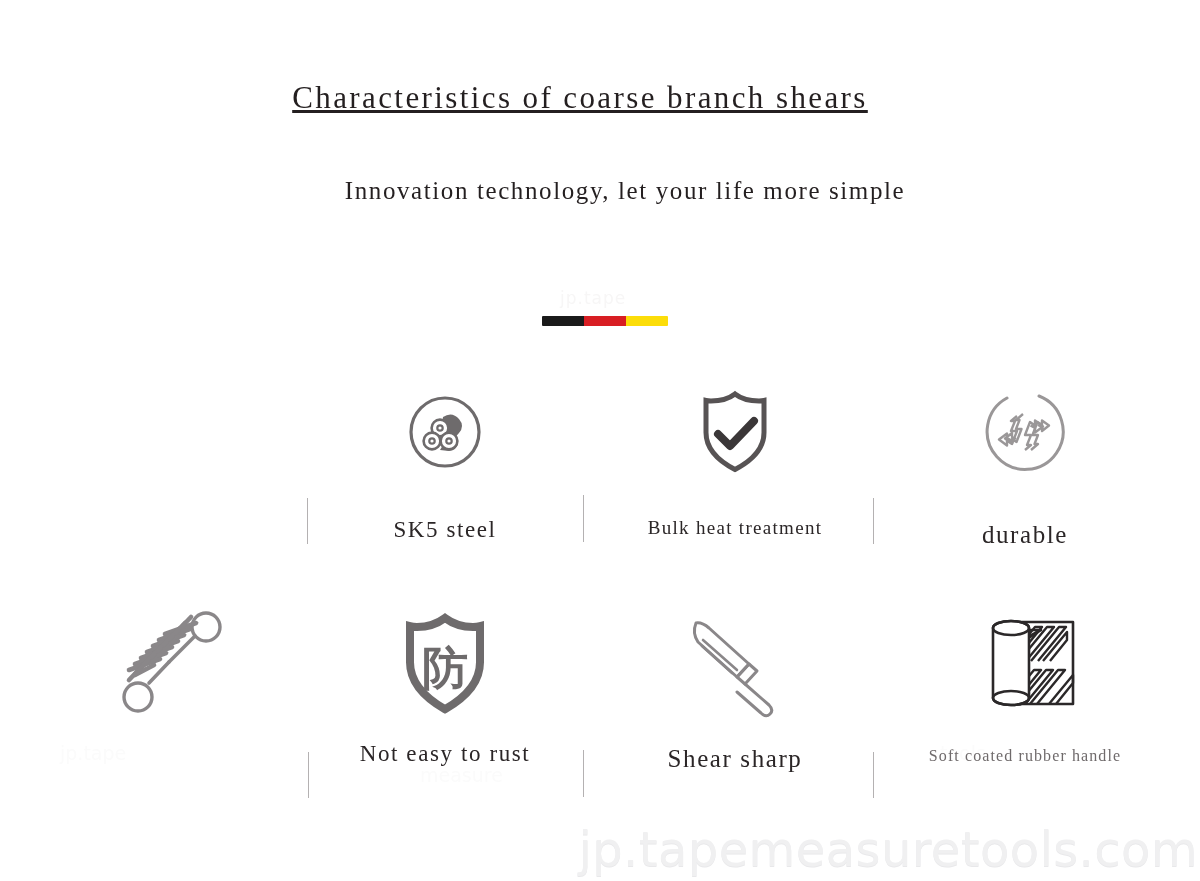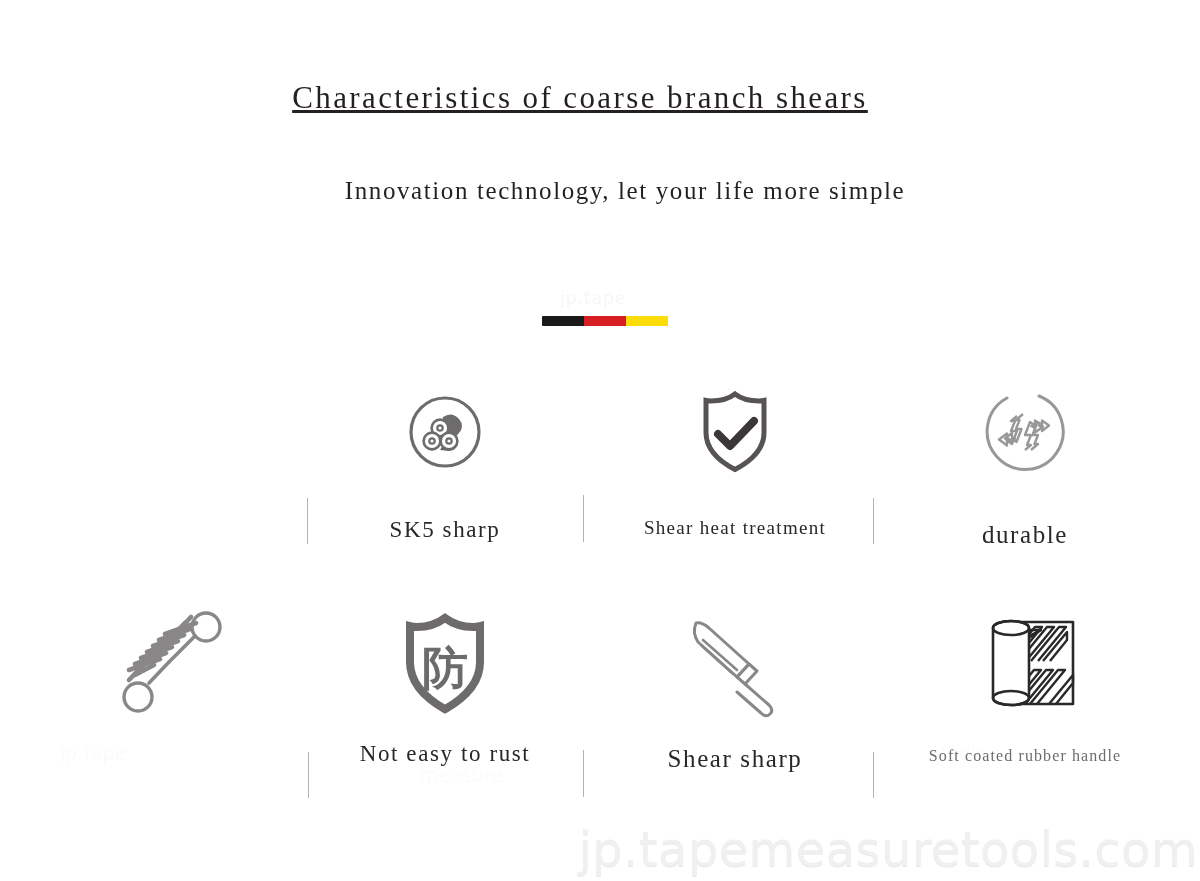--- a/index.html
+++ b/index.html
@@ -186,31 +186,31 @@
           <path d="M40 27 q9 -6 16 2 q6 7 0 14 q-4 5 -9 9 l-9 -8 z" fill="#6e6b6c"></path>
           <path d="M47 44 q9 2 8 9 q-1 7 -9 8 l-9 -1 z" fill="#6e6b6c"></path>
           <circle cx="37" cy="38" r="8.4" fill="#ffffff" stroke="#6e6b6c" stroke-width="2.6"></circle>
           <circle cx="37" cy="38" r="2.7" fill="none" stroke="#6e6b6c" stroke-width="2.2"></circle>
           <circle cx="29" cy="51" r="8.4" fill="#ffffff" stroke="#6e6b6c" stroke-width="2.6"></circle>
           <circle cx="29" cy="51" r="2.7" fill="none" stroke="#6e6b6c" stroke-width="2.2"></circle>
           <circle cx="46" cy="51" r="8.4" fill="#ffffff" stroke="#6e6b6c" stroke-width="2.6"></circle>
           <circle cx="46" cy="51" r="2.7" fill="none" stroke="#6e6b6c" stroke-width="2.2"></circle>
         </svg>
       </div>
-      <div class="label">SK5 sharp</div>
+      <div class="label">SK5 steel</div>
     </div>
 
     <div class="cell r1 c3 cell-heat">
       <div class="icon-wrap">
         <svg width="84" height="90" viewBox="0 0 84 90">
           <path d="M42 7 q-9 7 -24 7 q-3 0 -5 -0.5 l0 32 q0 22 29 37 q29 -15 29 -37 l0 -32 q-2 0.5 -5 0.5 q-15 0 -24 -7 z" fill="none" stroke="#575354" stroke-width="5"></path>
           <path d="M25 47 l12 12 l24 -25" fill="none" stroke="#3b3738" stroke-width="8" stroke-linecap="round" stroke-linejoin="round"></path>
         </svg>
       </div>
-      <div class="label">Shear heat treatment</div>
+      <div class="label">Bulk heat treatment</div>
     </div>
 
     <div class="cell r1 c4 cell-dur">
       <div class="icon-wrap">
         <svg width="92" height="92" viewBox="0 0 92 92">
           <path d="M28 12 A38 38 0 1 0 60 10" fill="none" stroke="#9a9798" stroke-width="3" stroke-linecap="round"></path>
           <path d="M44 28 l-7 6 l3.5 0 l-3.5 9 l5.5 0 l-5 13 l-4.5 -3 l0 4.5 l-7 -5 l7 -5.5 l0 4 l4 2" fill="none" stroke="#9a9798" stroke-width="2.4" stroke-linejoin="round"></path>
           <path d="M38 30 l-6 5 l4 0 l-4 10 l6 0 l-5 13 l-5 -3.5 l0 5 l-8 -6 l8 -6 l0 4.5 l4.5 2.5" fill="none" stroke="#9a9798" stroke-width="2.4" stroke-linejoin="round"></path>
           <path d="M52 64 l7 -6 l-3.5 0 l3.5 -9 l-5.5 0 l5 -13 l4.5 3 l0 -4.5 l7 5 l-7 5.5 l0 -4 l-4 -2" fill="none" stroke="#9a9798" stroke-width="2.4" stroke-linejoin="round"></path>
           <path d="M46 64 l6 -5 l-4 0 l4 -10 l-6 0 l5 -13 l5 3.5 l0 -5 l8 6 l-8 6 l0 -4.5 l-4.5 -2.5" fill="none" stroke="#9a9798" stroke-width="2.4" stroke-linejoin="round"></path>

